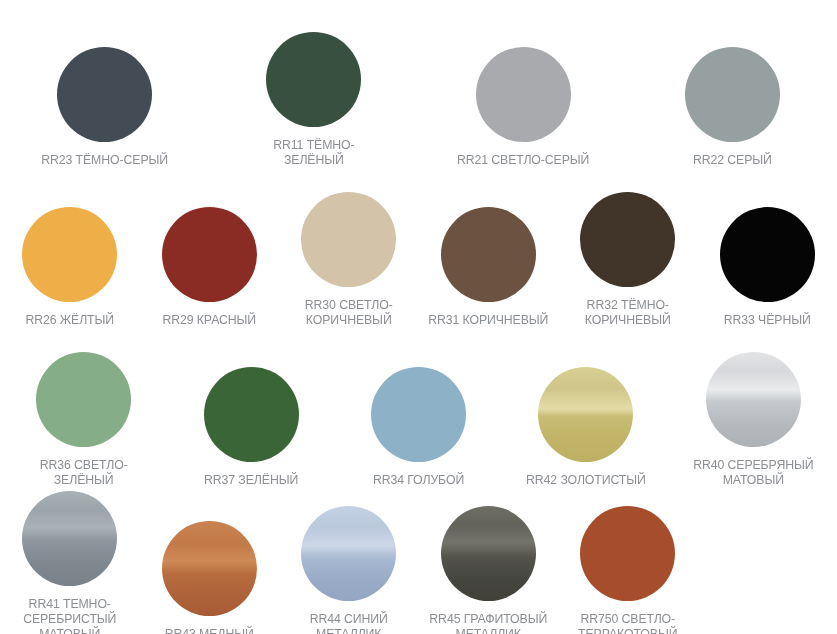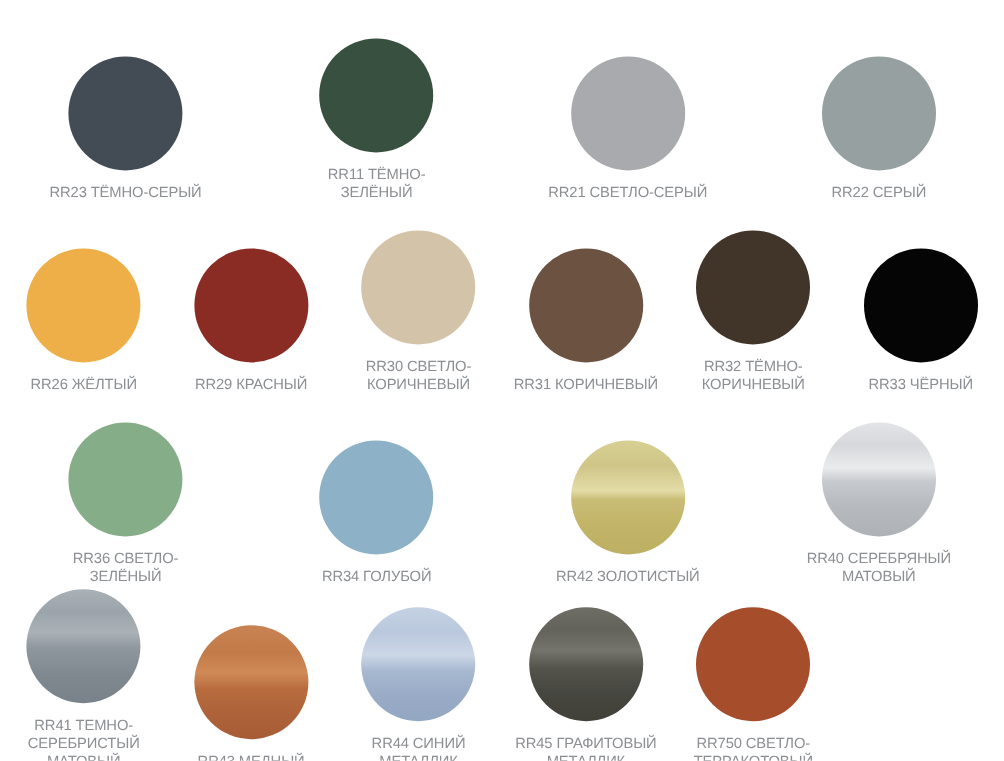--- a/index.html
+++ b/index.html
@@ -115,20 +115,24 @@
         <div class="swatch-disc" style="background: rgb(5, 5, 5);"></div>
         <div class="swatch-label">RR33 ЧЁРНЫЙ</div>
       </div>
     </div>
     <div class="palette-row">
       <div class="swatch-cell">
         <div class="swatch-disc" style="background: rgb(133, 173, 135);"></div>
         <div class="swatch-label">RR36 СВЕТЛО-ЗЕЛЁНЫЙ</div>
       </div>
       <div class="swatch-cell">
+        <div class="swatch-disc" style="background: rgb(58, 101, 54);"></div>
+        <div class="swatch-label">RR37 ЗЕЛЁНЫЙ</div>
+      </div>
+      <div class="swatch-cell">
         <div class="swatch-disc" style="background: rgb(141, 177, 199);"></div>
         <div class="swatch-label">RR34 ГОЛУБОЙ</div>
       </div>
       <div class="swatch-cell">
         <div class="swatch-disc" style="background: linear-gradient(rgb(216, 208, 146) 0%, rgb(207, 197, 137) 22%, rgb(227, 220, 166) 44%, rgb(201, 189, 118) 52%, rgb(194, 181, 105) 72%, rgb(189, 176, 99) 100%);"></div>
         <div class="swatch-label">RR42 ЗОЛОТИСТЫЙ</div>
       </div>
       <div class="swatch-cell">
         <div class="swatch-disc" style="background: linear-gradient(rgb(226, 228, 230) 0%, rgb(214, 216, 219) 20%, rgb(233, 235, 236) 40%, rgb(198, 201, 205) 52%, rgb(182, 186, 190) 74%, rgb(174, 178, 182) 100%);"></div>
         <div class="swatch-label">RR40 СЕРЕБРЯНЫЙ

